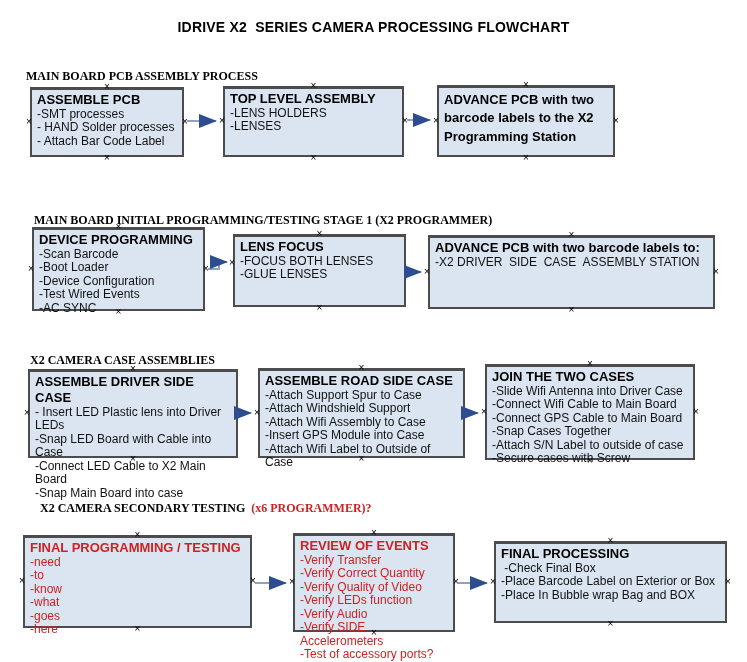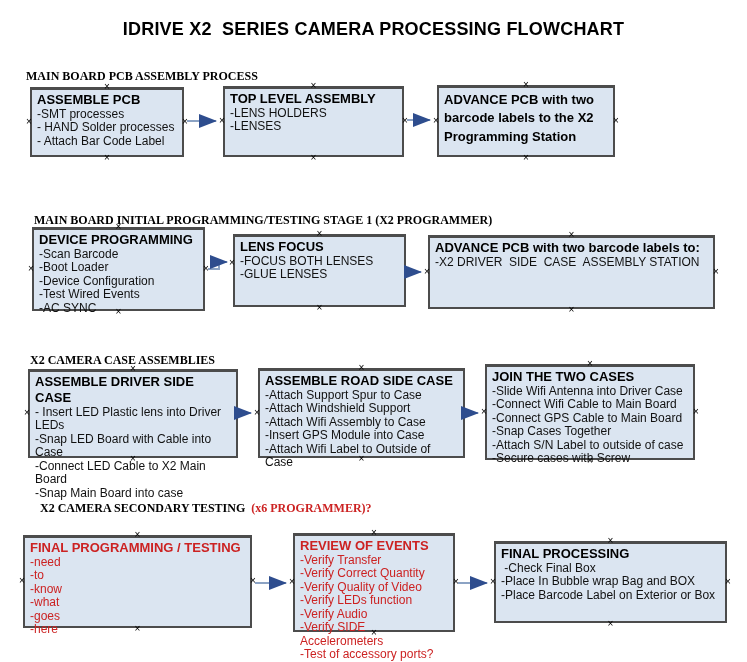--- a/index.html
+++ b/index.html
@@ -1,20 +1,20 @@
 <!DOCTYPE html>
 <html><head>
 <meta charset="utf-8">
 <style>
   html,body { margin:0; padding:0; background:#ffffff; }
   body { width:747px; height:662px; position:relative; overflow:hidden;
          font-family:"Liberation Sans", sans-serif; color:#000; }
 
   .page-title { position:absolute; top:19px; left:0; width:747px; text-align:center;
-                font-size:18px; font-weight:bold; letter-spacing:.2px; white-space:pre; }
+                font-size:14px; font-weight:bold; letter-spacing:.2px; white-space:pre; }
 
   .section-heading { position:absolute; font-size:12px; font-weight:bold; white-space:pre;font-family:Liberation Serif, serif; }
   .section-heading .red-part { color:#cc2222; }
   #heading-1 { left:20px; top:54px; }
   #heading-2 { left:28px; top:198px; }
   #heading-3 { left:24px; top:338px; }
   #heading-4 { left:34px; top:486px; }
 
   .flowbox { position:absolute; background:#dbe5f1; box-sizing:border-box;
              border:2px solid #4c4c4c; border-top-width:3px;
@@ -184,22 +184,22 @@
   <div class="box-item">-Verify SIDE Accelerometers</div>
   <div class="box-item">-Test of accessory ports?</div>
 <span class="anchor anchor-top">×</span>
     <span class="anchor anchor-bottom">×</span>
     <span class="anchor anchor-left">×</span>
     <span class="anchor anchor-right">×</span>
   </div>
 <div class="flowbox" id="b-r4b3">
   <div class="box-title">FINAL PROCESSING</div>
   <div class="box-item"> -Check Final Box</div>
+  <div class="box-item">-Place Barcode Label on Exterior or Box</div>
   <div class="box-item">-Place In Bubble wrap Bag and BOX</div>
-  <div class="box-item">-Place Barcode Label on Exterior or Box</div>
 <span class="anchor anchor-top">×</span>
     <span class="anchor anchor-bottom">×</span>
     <span class="anchor anchor-left">×</span>
     <span class="anchor anchor-right">×</span>
   </div>
 
 <svg id="connector-layer" width="747" height="662" viewBox="0 0 747 662">
   <defs>
     <marker id="ah" markerWidth="10" markerHeight="8" refX="8.5" refY="3.5" orient="auto">
       <path d="M0,0 L9,3.5 L0,7 Z" fill="#2e4d8e"></path>

